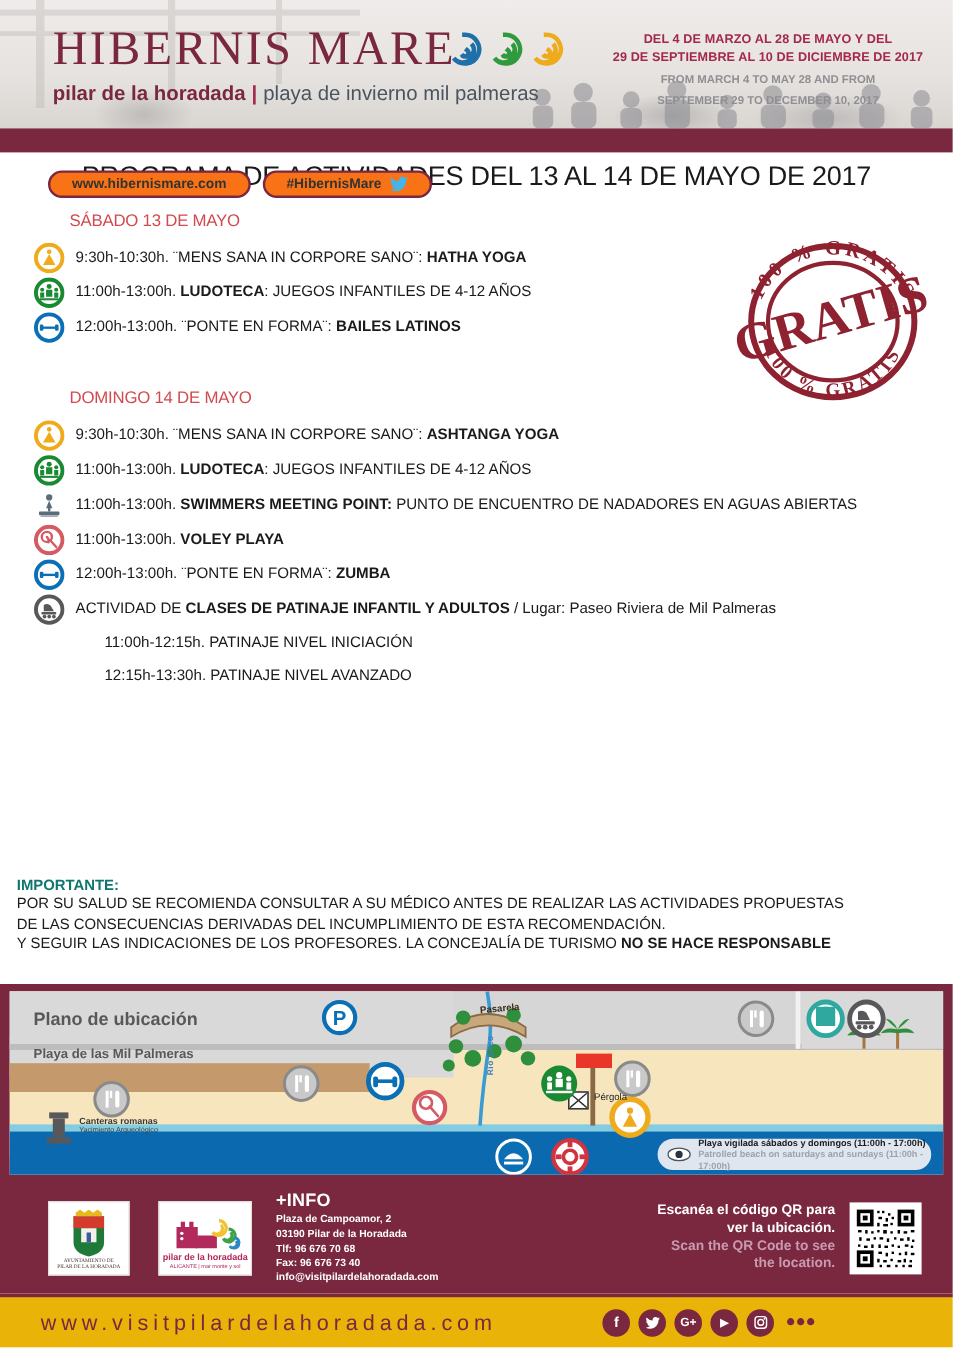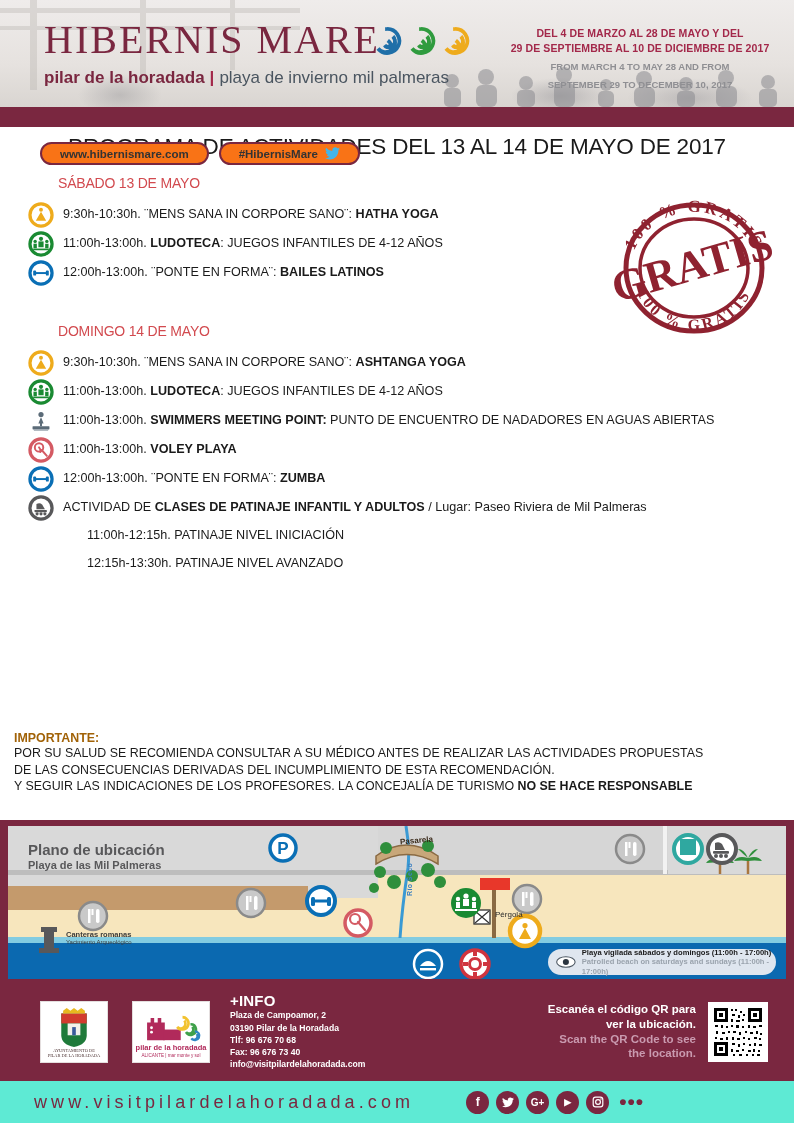--- a/index.html
+++ b/index.html
@@ -76,42 +76,42 @@
   .act-row .ico { width: 26px; height: 26px; flex: 0 0 26px; margin-right: 9px; }
   .act-txt { font-size: 12.6px; color: #1a1a1a; line-height: 1.2; }
   .act-txt b { font-weight: bold; }
   .sub-row { padding-left: 65px; min-height: 28px; display: flex; align-items: center; }
   .sub-row .act-txt { font-size: 12.6px; }
 
   .stamp { position: absolute; right: 14px; top: 58px; width: 172px; height: 148px; }
 
   
   .important { position: absolute; left: 14px; top: 731px; width: 766px; }
-  .important .h { color: #a16207; font-size: 12.4px; font-weight: bold; }
+  .important .h { color: #0f766e; font-size: 12.4px; font-weight: bold; }
   .important .l { color: #1a1a1a; font-size: 12.4px; line-height: 1.33; }
   .important .l b { font-weight: bold; }
 
   
   .map-band {
     position: absolute; left: 0; top: 820px; width: 794px; height: 165px;
     background: #7a2740; padding: 6px 8px;
   }
   .map { position: relative; width: 778px; height: 153px; background: #cfcfcf; overflow: hidden; }
   .map .sand { position: absolute; left: 0; top: 38px; width: 778px; height: 100px; background: #f7e6bd; }
   .map .dune {
     position: absolute; left: 0; top: 60px; width: 300px; height: 24px; background: #c49a6c;
   }
   .map .road-top { position: absolute; left: 0; top: 0; width: 778px; height: 48px; background: #d6d6d6; }
   .map .road-edge { position: absolute; left: 0; top: 44px; width: 778px; height: 5px; background: #bdbdbd; }
   .map .grey-left { position: absolute; left: 0; top: 0; width: 370px; height: 72px; background: #d9d9d9; }
   .map .sea { position: absolute; left: 0; bottom: 0; width: 778px; height: 36px; background: #0b69b0; }
   .map .foam { position: absolute; left: 0; bottom: 30px; width: 778px; height: 12px; background: #6fc7e8; opacity:.85;}
   .map-title { position: absolute; left: 20px; top: 16px; color: #58585a; }
   .map-title .t1 { font-size: 15px; font-weight: bold; line-height: 1.1; }
-  .map-title .t2 { font-size: 11px; font-weight: bold; line-height: 1.2; margin-top: 0; }
+  .map-title .t2 { font-size: 11px; font-weight: bold; line-height: 1.2; margin-top: 14px; }
   .map-label { position: absolute; font-size: 7.5px; color: #3b3b3b; font-weight: bold; }
   .map-label .sm { font-size: 6px; font-weight: normal; display: block; }
   .patrol {
     position: absolute; left: 540px; bottom: 4px; width: 228px; height: 26px;
     background: #dfe6ef; border-radius: 13px; display: flex; align-items: center; padding-left: 8px; gap: 6px;
   }
   .patrol .p1 { font-size: 7.6px; font-weight: bold; color: #1a1a1a; line-height: 1.25; }
   .patrol .p2 { font-size: 7.6px; font-weight: bold; color: #9aa3ad; line-height: 1.25; }
   .riosaco {
     position: absolute; left: 398px; top: 70px; font-size: 7px; color: #3a7fc1;
@@ -142,22 +142,22 @@
   .f-info { margin-left: 20px; color: #fff; }
   .f-info .big { font-size: 15px; font-weight: bold; letter-spacing: .2px; }
   .f-info .ln { font-size: 8.6px; font-weight: bold; line-height: 1.42; }
   .f-qr { margin-left: auto; margin-right: 26px; display: flex; align-items: center; gap: 12px; }
   .f-qr .qt { text-align: right; line-height: 1.3; }
   .f-qr .qt .a { color: #fff; font-size: 11.5px; font-weight: bold; }
   .f-qr .qt .b { color: #c99aaf; font-size: 11.5px; font-weight: bold; }
   .qr-box { width: 60px; height: 60px; background: #fff; padding: 4px; }
 
   .bottombar {
-    position: absolute; left: 0; top: 1078px; width: 794px; height: 45px; background: #5eead4;
-    display: flex; align-items: center; border-top: 3px solid #7a2740;
+    position: absolute; left: 0; top: 1078px; width: 794px; height: 45px; background: #eab308;
+    display: flex; align-items: center; border-top: 3px solid #7a2740; gap: 36px;
   }
   .url {
     margin-left: 34px; font-size: 18px; color: #7a2740; letter-spacing: 4.1px; font-weight: 400;
   }
   .socials { margin-left: 52px; display: flex; align-items: center; gap: 7px; }
   .soc {
     width: 23px; height: 23px; border-radius: 50%; background: #7a2740; color: #fff;
     display: flex; align-items: center; justify-content: center; font-size: 12px; font-weight: bold;
   }
   .dots { color: #7a2740; font-size: 21px; font-weight: bold; letter-spacing: 1px; margin-left: 3px; }

